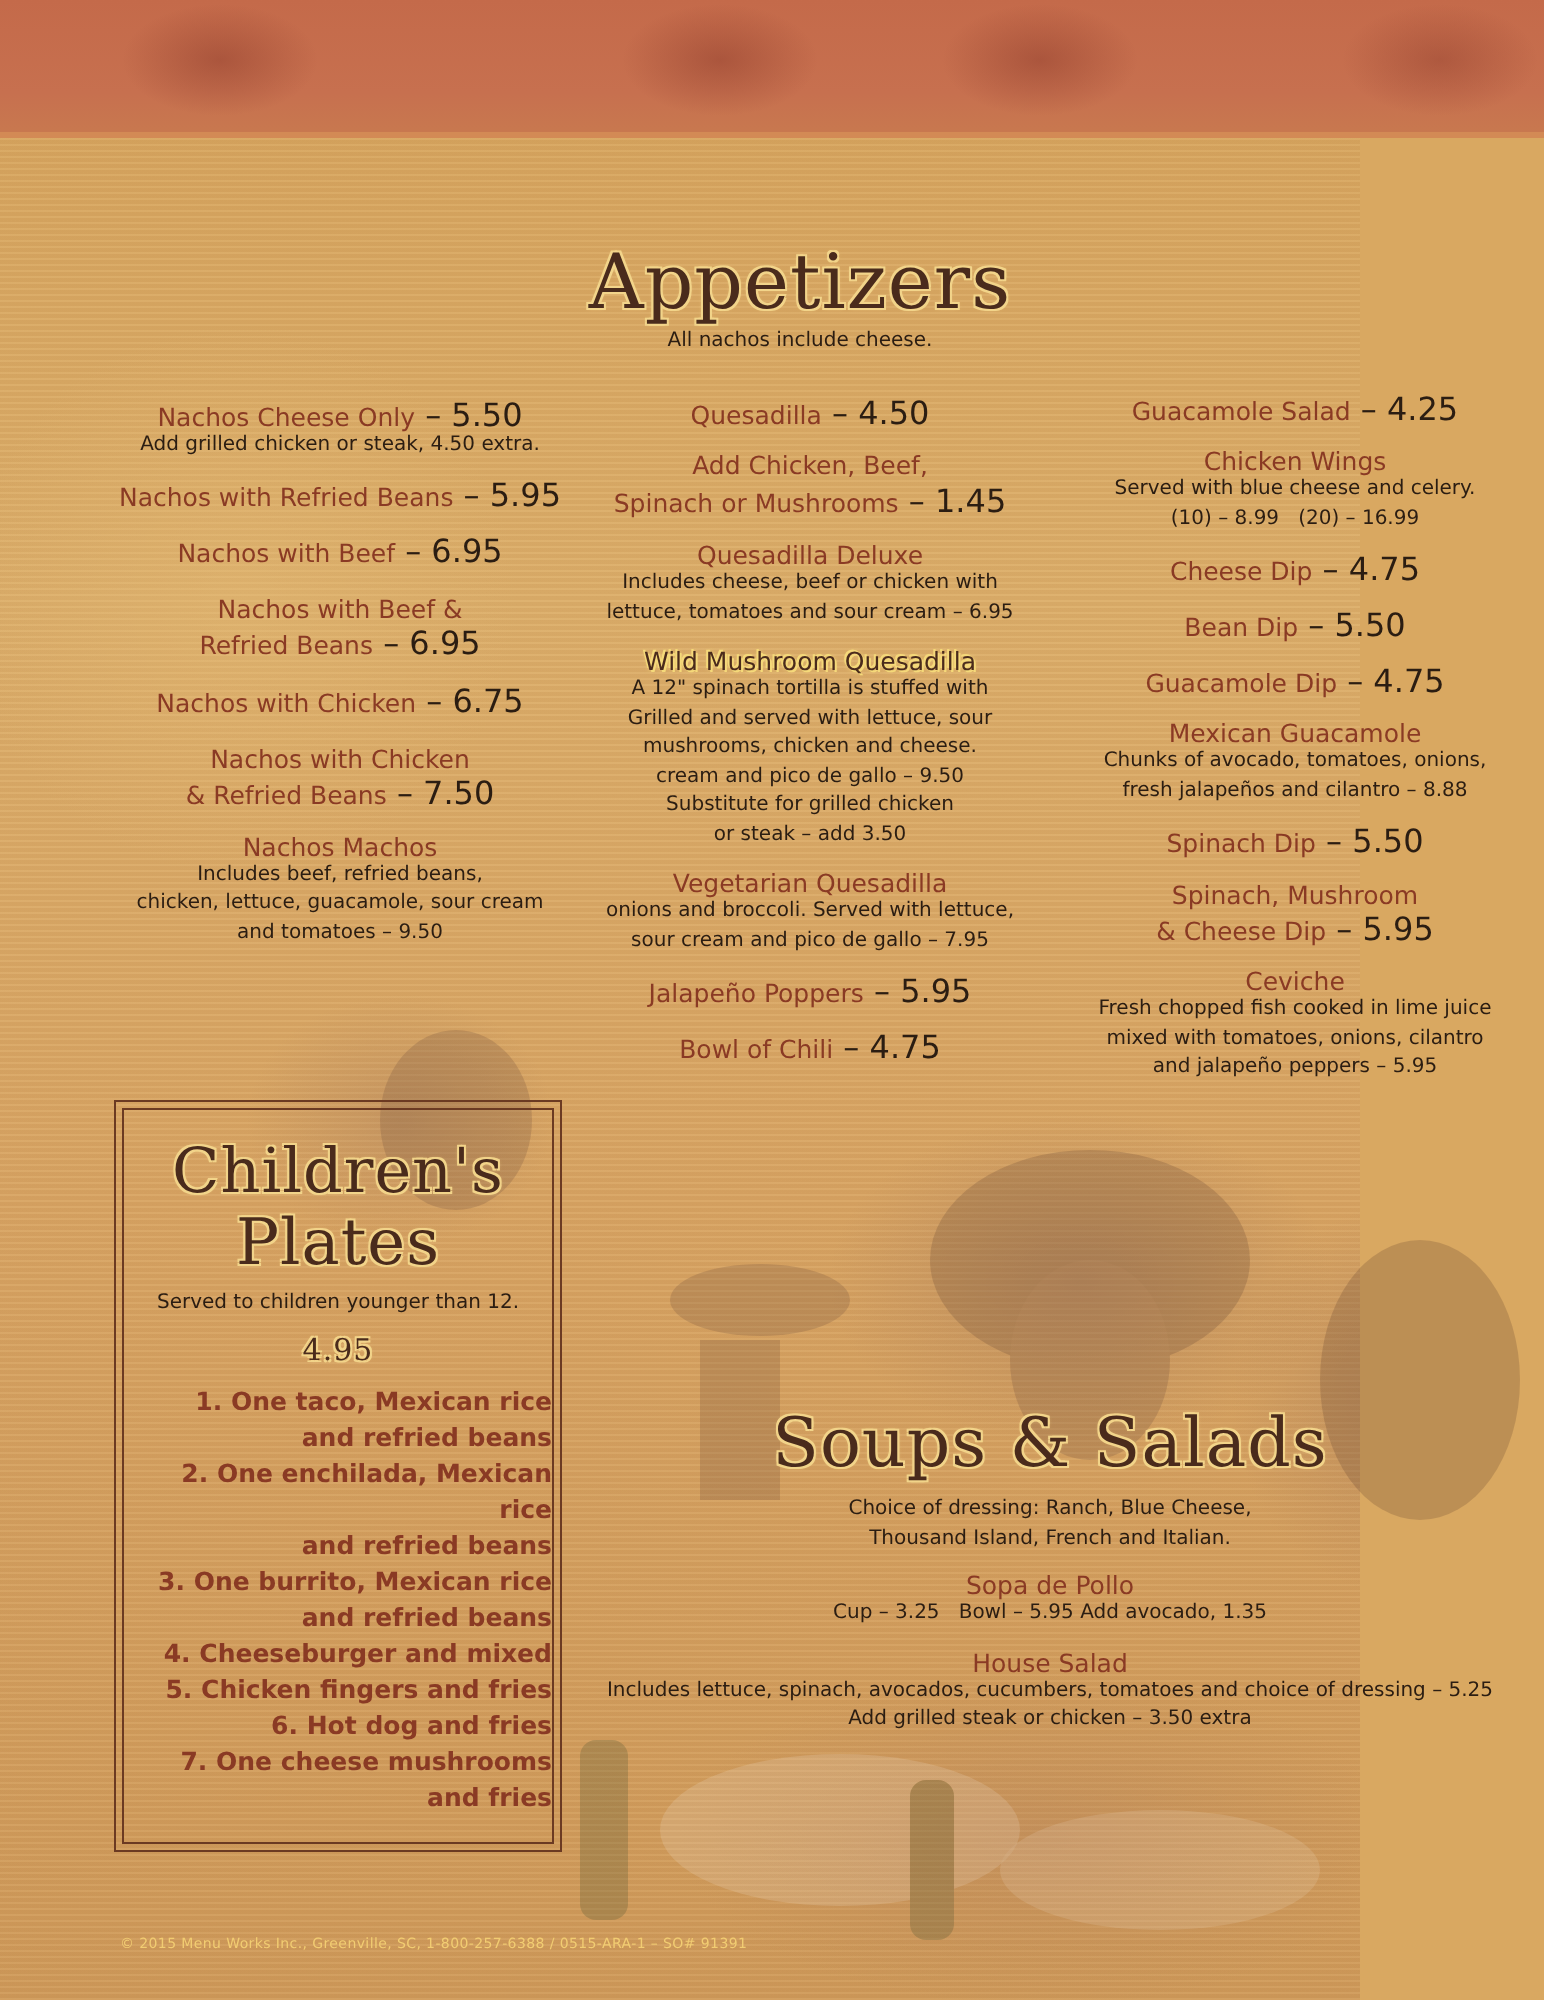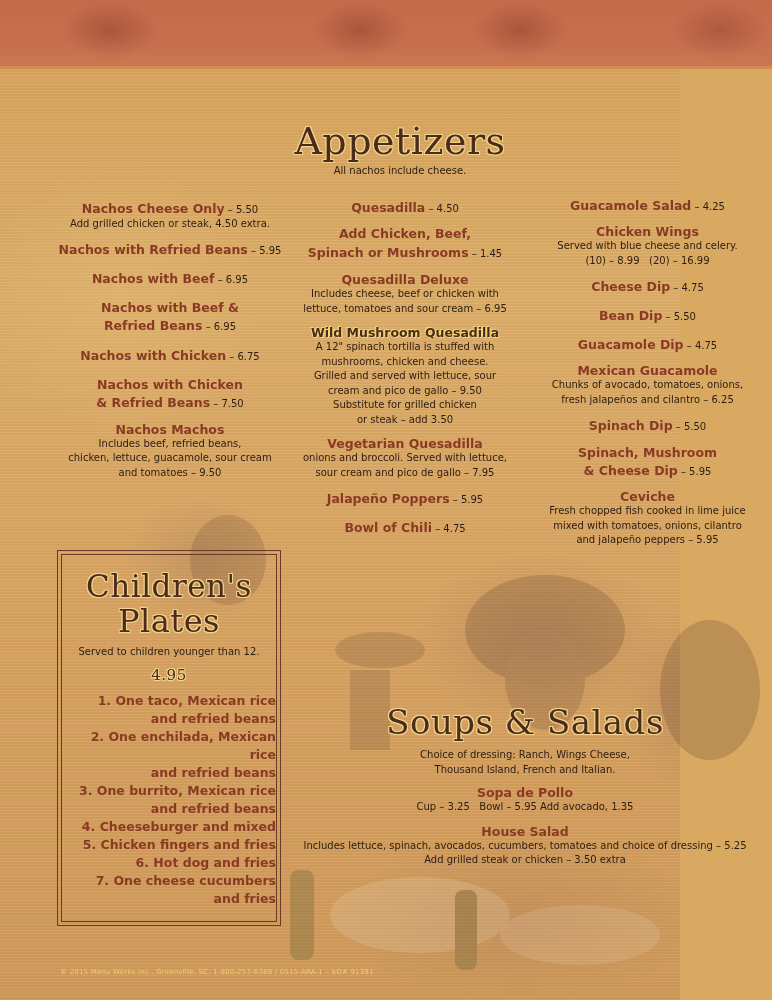--- a/index.html
+++ b/index.html
@@ -30,22 +30,22 @@
     border-bottom:3px solid #d38a55;
   }
   .title-script {
     font-family:"DejaVu Serif", serif;
     color:#4a2b1c;
     text-shadow: 0 0 2px #f2d48a, 1px 1px 0 #f2d48a, -1px -1px 0 #f2d48a, 1px -1px 0 #f2d48a, -1px 1px 0 #f2d48a;
     letter-spacing:0.5px;
   }
   .col { position:absolute; text-align:center; }
   .item { margin:0 0 9px 0; line-height:15px; }
-  .name { font-weight:bold; color:#8a3a24; font-size:12.5px;text-align:center; }
-  .price { color:#2b1d12; font-size:10px; }
+  .name { font-weight:normal; color:#8a3a24; font-size:12.5px;text-align:center; }
+  .price { color:#2b1d12; font-size:16px; }
   .desc { color:#2b1d12; font-size:10px; line-height:14.5px; }
   .name.highlight {
     color:#4a2b1c;
     text-shadow: 0 0 2px #f5d97a, 1px 1px 0 #f5d97a, -1px -1px 0 #f5d97a;
   }
   .kids-box {
     position:absolute; left:61px; top:554px; width:214px; height:366px;
     border:1px solid #6b3a22;
     outline:1px solid #6b3a22; outline-offset:3px;
   }
@@ -120,22 +120,22 @@
       <span class="name">Spinach or Mushrooms</span><span class="price"> – 1.45</span>
     </div>
     <div class="item" style="margin-top:6px">
       <div class="name">Quesadilla Deluxe</div>
       <div class="desc">Includes cheese, beef or chicken with</div>
       <div class="desc">lettuce, tomatoes and sour cream – 6.95</div>
     </div>
     <div class="item" style="margin-top:4px">
       <div class="name highlight">Wild Mushroom Quesadilla</div>
       <div class="desc">A 12" spinach tortilla is stuffed with</div>
+      <div class="desc">Grilled and served with lettuce, sour</div>
       <div class="desc">mushrooms, chicken and cheese.</div>
-      <div class="desc">Grilled and served with lettuce, sour</div>
       <div class="desc">cream and pico de gallo – 9.50</div>
       <div class="desc">Substitute for grilled chicken</div>
       <div class="desc">or steak – add 3.50</div>
     </div>
     <div class="item" style="margin-top:8px">
       <div class="name">Vegetarian Quesadilla</div>
       <div class="desc">onions and broccoli. Served with lettuce,</div>
       <div class="desc">sour cream and pico de gallo – 7.95</div>
     </div>
     <div class="item" style="margin-top:10px">
@@ -160,21 +160,21 @@
     </div>
     <div class="item" style="margin-top:12px">
       <span class="name">Bean Dip</span><span class="price"> – 5.50</span>
     </div>
     <div class="item" style="margin-top:12px">
       <span class="name">Guacamole Dip</span><span class="price"> – 4.75</span>
     </div>
     <div class="item" style="margin-top:10px">
       <div class="name">Mexican Guacamole</div>
       <div class="desc">Chunks of avocado, tomatoes, onions,</div>
-      <div class="desc">fresh jalapeños and cilantro – 6.25</div>
+      <div class="desc">fresh jalapeños and cilantro – 8.88</div>
     </div>
     <div class="item" style="margin-top:10px">
       <span class="name">Spinach Dip</span><span class="price"> – 5.50</span>
     </div>
     <div class="item" style="margin-top:10px; line-height:17px;">
       <div class="name">Spinach, Mushroom</div>
       <span class="name">&amp; Cheese Dip</span><span class="price"> – 5.95</span>
     </div>
     <div class="item" style="margin-top:8px">
       <div class="name">Ceviche</div>
@@ -191,27 +191,27 @@
       <div class="desc" style="margin-top:6px;">Served to children younger than 12.</div>
       <div class="title-script" style="font-size:15px; margin-top:6px;">4.95</div>
     </div>
     <ul class="kids-list" style="margin:8px 0 0 8px;">
       <li><span class="num">1.</span> <span>One taco, Mexican rice</span><span class="indent">and refried beans</span></li>
       <li><span class="num">2.</span> <span>One enchilada, Mexican rice</span><span class="indent">and refried beans</span></li>
       <li><span class="num">3.</span> <span>One burrito, Mexican rice</span><span class="indent">and refried beans</span></li>
       <li><span class="num">4.</span> <span>Cheeseburger and mixed</span></li>
       <li><span class="num">5.</span> <span>Chicken fingers and fries</span></li>
       <li><span class="num">6.</span> <span>Hot dog and fries</span></li>
-      <li><span class="num">7.</span> <span>One cheese cucumbers</span><span class="indent">and fries</span></li>
+      <li><span class="num">7.</span> <span>One cheese mushrooms</span><span class="indent">and fries</span></li>
     </ul>
   </div>
 
   <div class="col" style="left:290px; top:702px; width:470px;">
     <div class="title-script" style="font-size:34px; line-height:40px;">Soups &amp; Salads</div>
-    <div class="desc" style="margin-top:6px;">Choice of dressing: Ranch, Wings Cheese,</div>
+    <div class="desc" style="margin-top:6px;">Choice of dressing: Ranch, Blue Cheese,</div>
     <div class="desc">Thousand Island, French and Italian.</div>
     <div class="item" style="margin-top:8px">
       <div class="name">Sopa de Pollo</div>
       <div class="desc" style="white-space:pre">Cup – 3.25   Bowl – 5.95 Add avocado, 1.35</div>
     </div>
     <div class="item" style="margin-top:8px">
       <div class="name">House Salad</div>
       <div class="desc">Includes lettuce, spinach, avocados, cucumbers, tomatoes and choice of dressing – 5.25</div>
       <div class="desc">Add grilled steak or chicken – 3.50 extra</div>
     </div>

